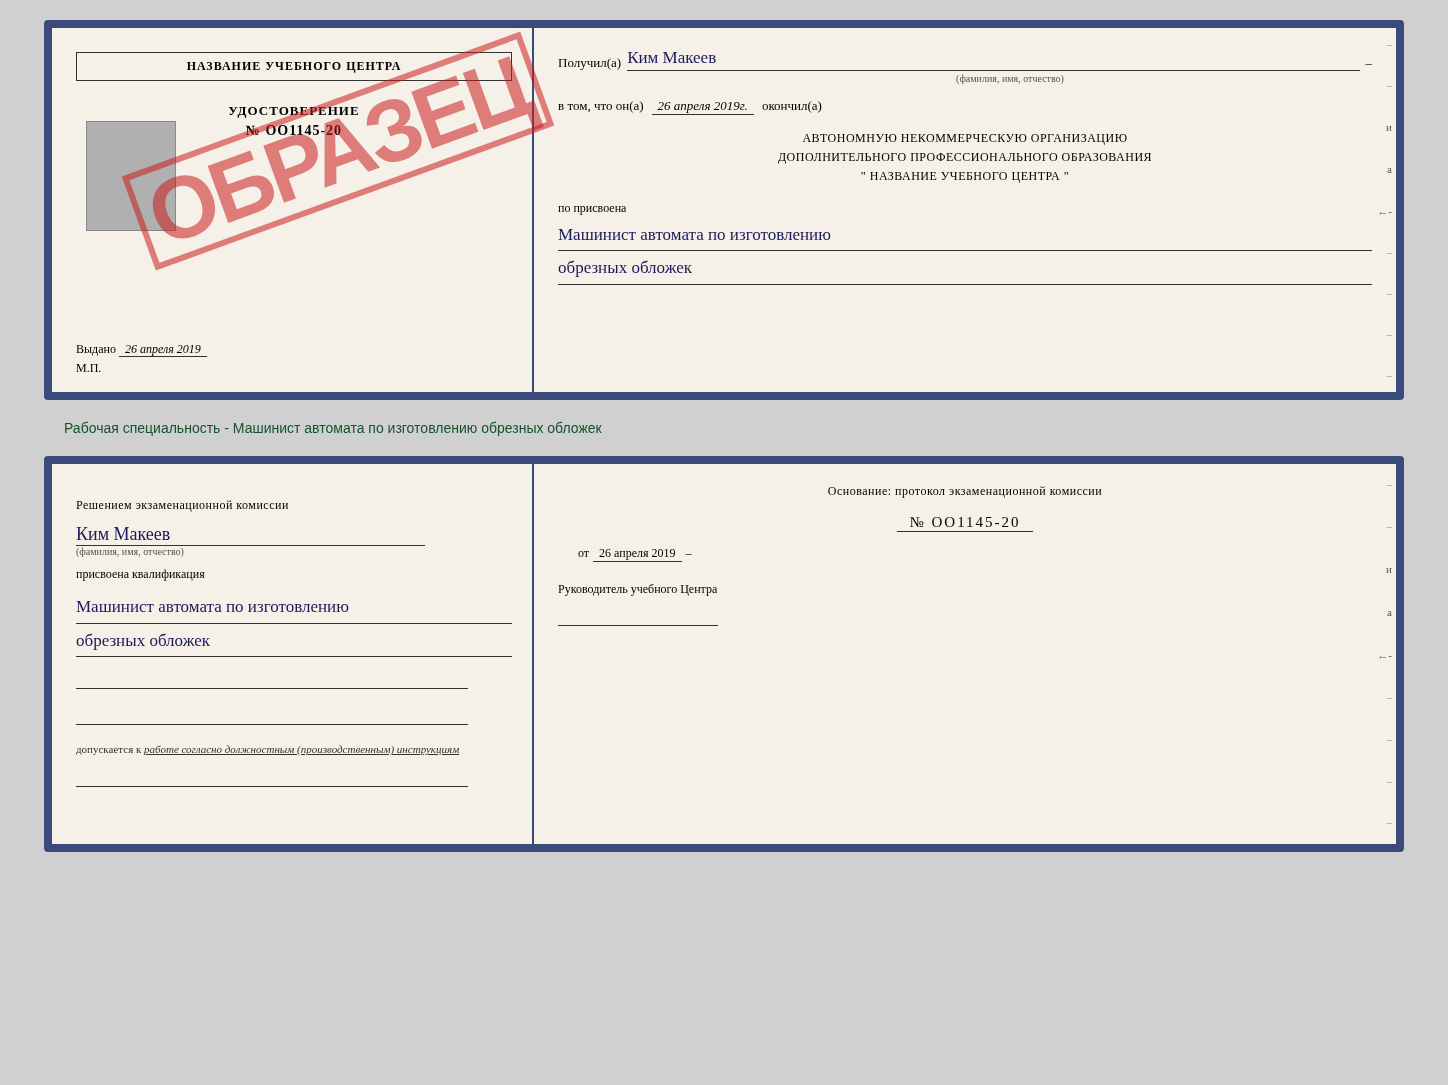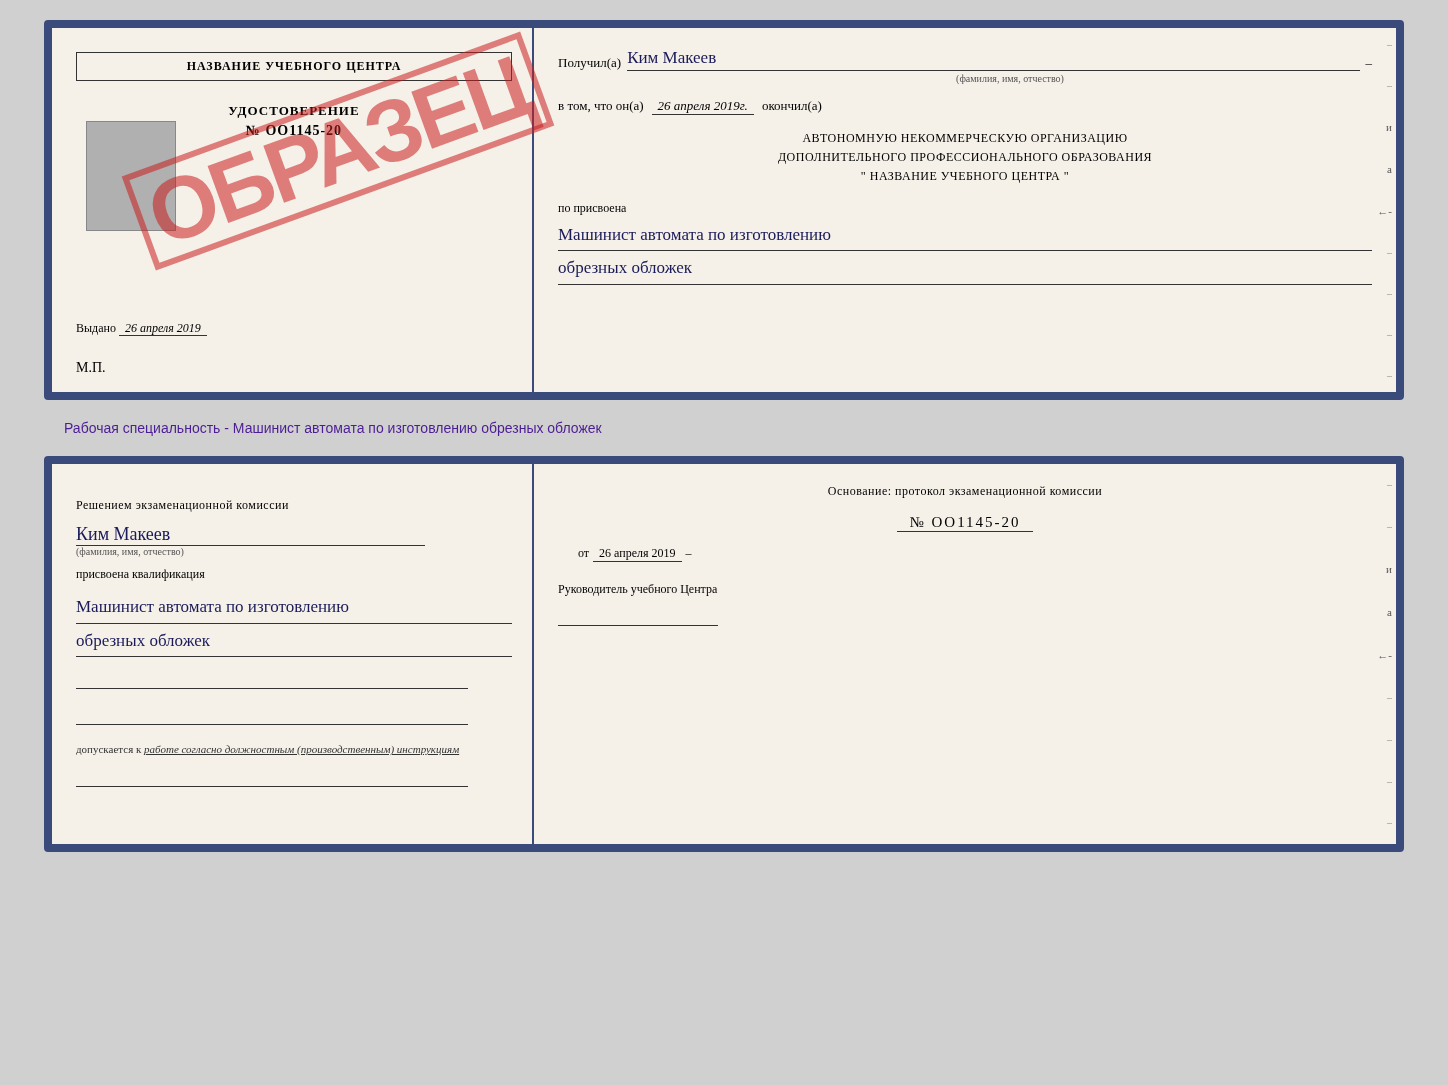--- a/index.html
+++ b/index.html
@@ -125,22 +125,22 @@
 
     .issued-date {
       margin-top: auto;
       font-size: 12px;
       align-self: flex-end;
       padding-bottom: 4px;
     }
 
     .mp-label {
       align-self: flex-start;
-      font-size: 14px;
-      margin-top: 20px;
+      font-size: 12px;
+      margin-top: 0;
     }
 
     
     .recipient-line {
       display: flex;
       align-items: flex-end;
       gap: 6px;
       font-size: 13px;
     }
 
@@ -213,21 +213,21 @@
     }
 
     .edge-mark {
       writing-mode: horizontal-tb;
       font-size: 10px;
     }
 
     
     .middle-caption {
       font-size: 14px;
-      color: #4c1d95;
+      color: #14532d;
       font-family: Arial, sans-serif;
       padding: 4px 0;
       align-self: flex-start;
       padding-left: 44px;
     }
 
     
     .doc-bottom { min-height: 380px; }
 
     .doc-bottom .left-panel {

